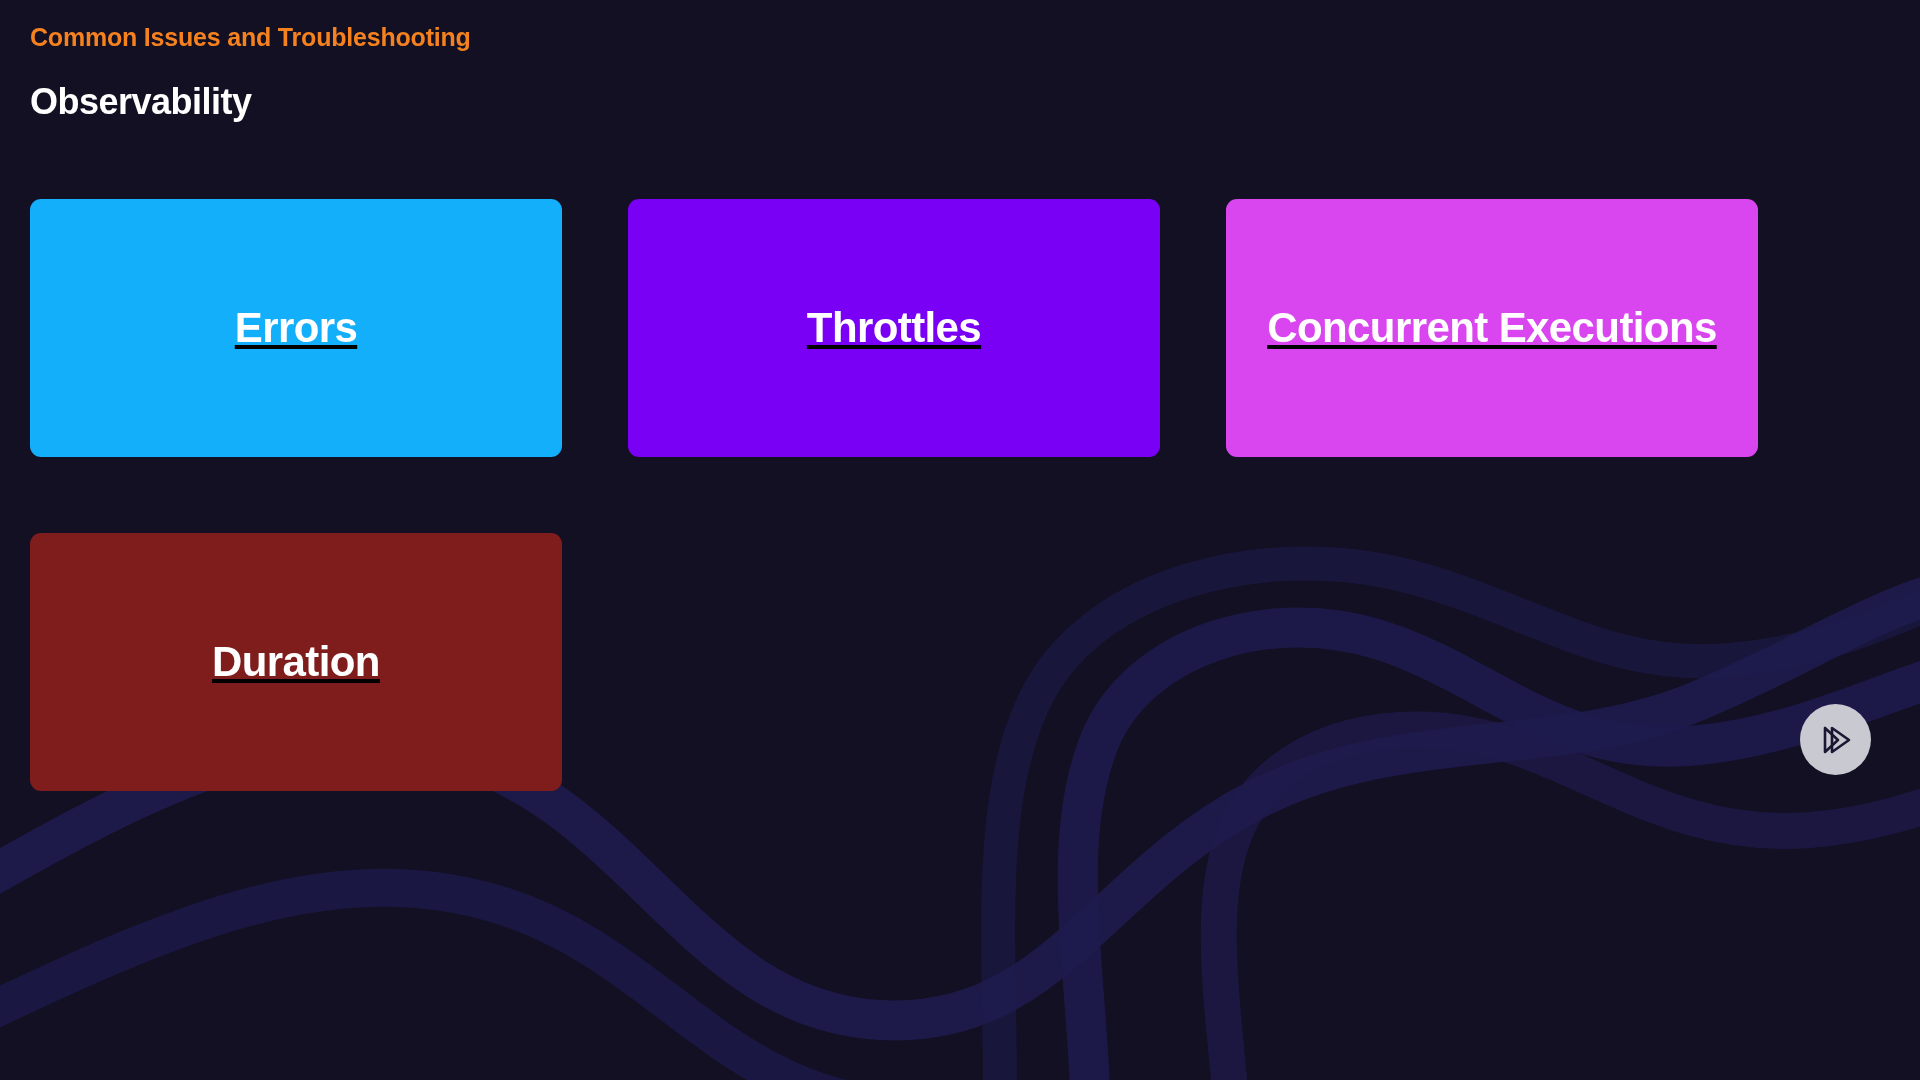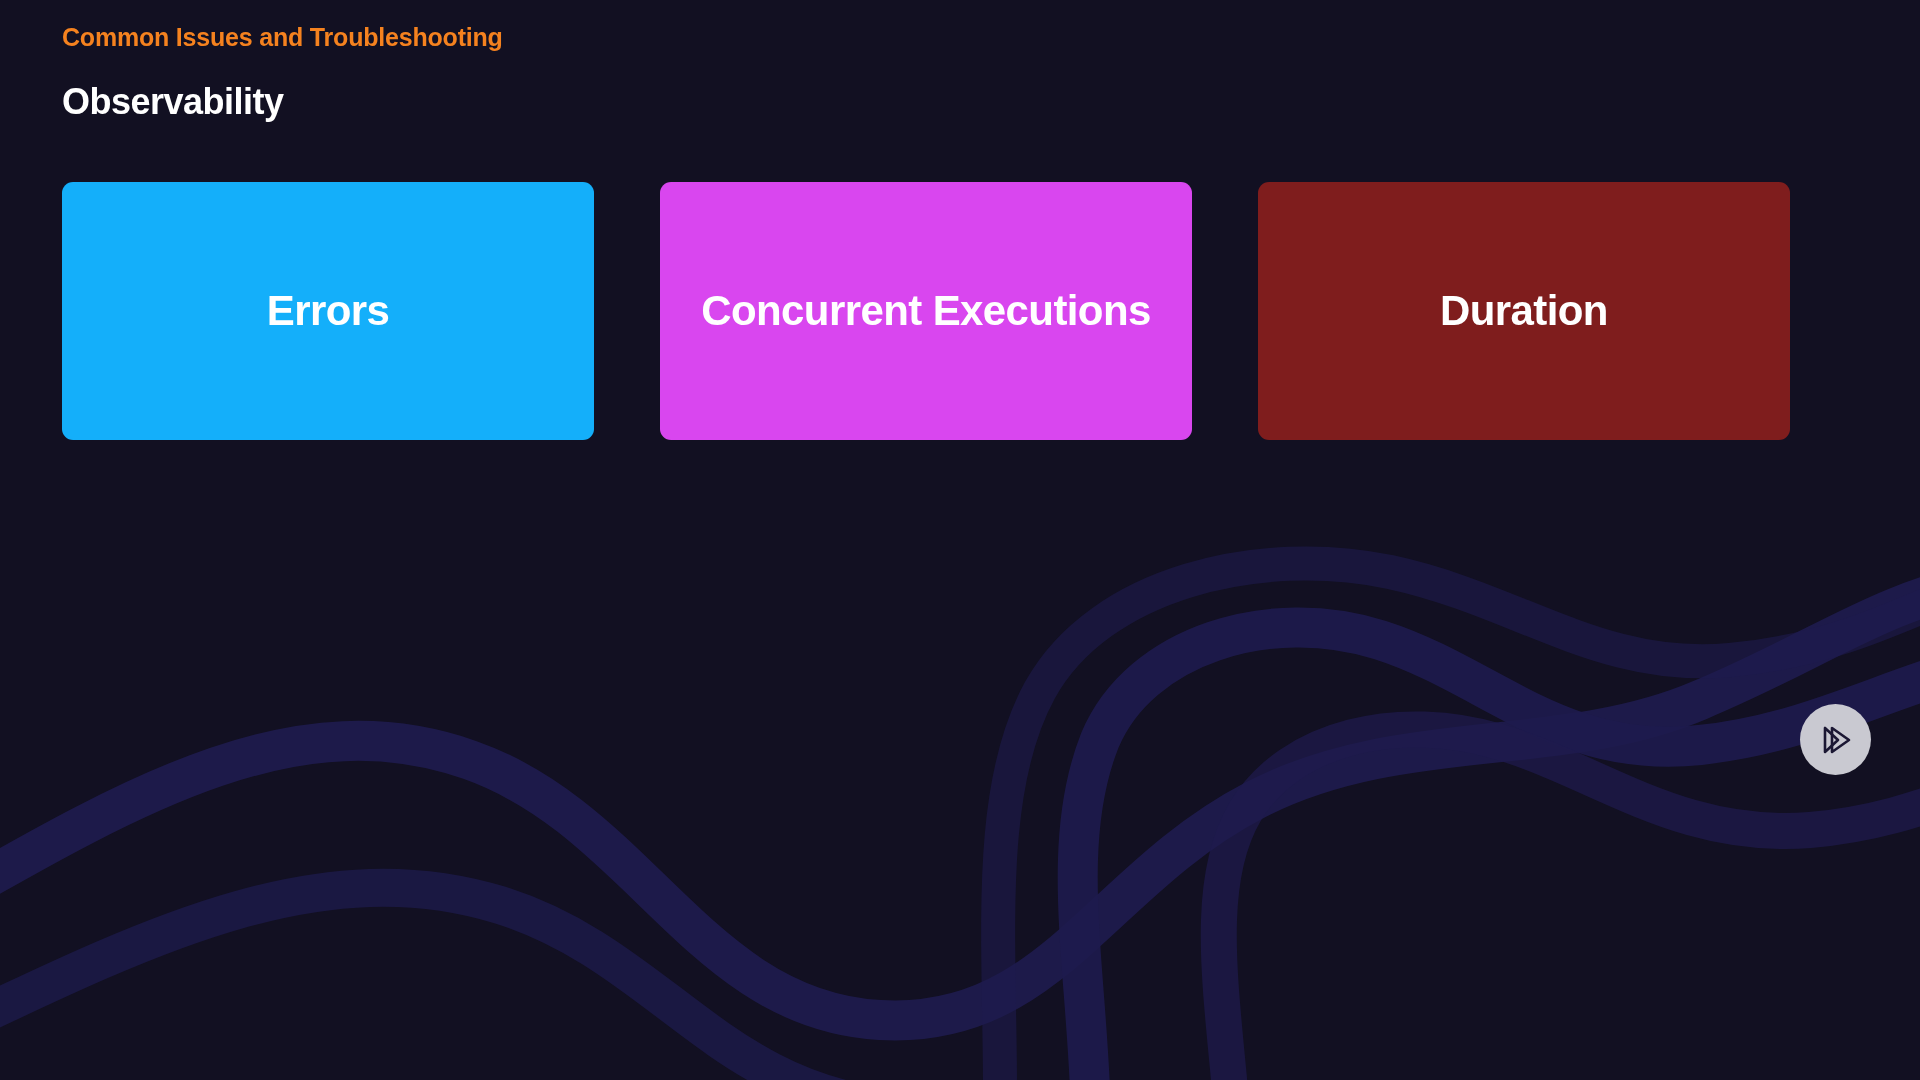--- a/index.html
+++ b/index.html
@@ -25,21 +25,21 @@
     z-index: 0;
     pointer-events: none;
   }
 
   
   .slide {
     position: relative;
     z-index: 2;
     width: 1920px;
     height: 820px;
-    padding: 22px 0 0 62px;
+    padding: 22px 0 0 30px;
   }
 
   .header { margin-bottom: 0; }
 
   .eyebrow {
     color: #F5821F;
     font-size: 25px;
     font-weight: bold;
     letter-spacing: -0.2px;
     line-height: 1.25;
@@ -51,27 +51,28 @@
     font-size: 36px;
     font-weight: bold;
     letter-spacing: -0.5px;
     line-height: 1.3;
     margin-top: 26px;
     white-space: nowrap;
   }
 
   
   .card-grid {
-    margin-top: 56px;
+    margin-top: 73px;
     display: grid;
     grid-template-columns: repeat(3, 532px);
     grid-auto-rows: 258px;
     column-gap: 66px;
     row-gap: 76px;
     width: 1710px;
+    text-decoration: underline;
   }
 
   .card {
     border-radius: 11px;
     display: flex;
     align-items: center;
     justify-content: center;
     text-align: center;
     padding: 14px 26px;
   }
@@ -123,20 +124,23 @@
     <div class="eyebrow">Common Issues and Troubleshooting</div>
     <h1 class="title">Observability</h1>
   </div>
 
   <section class="card-grid">
 
     <div class="card" style="background:#14AFFA;">
       <span class="card-label">Errors</span>
     </div>
 
+    <div class="card" style="background:#7A00F5;">
+      <span class="card-label">Throttles</span>
+    </div>
 
     <div class="card" style="background:#d946ef;">
       <span class="card-label">Concurrent Executions</span>
     </div>
 
     <div class="card" style="background:#7f1d1d;">
       <span class="card-label">Duration</span>
     </div>
 
   </section>

